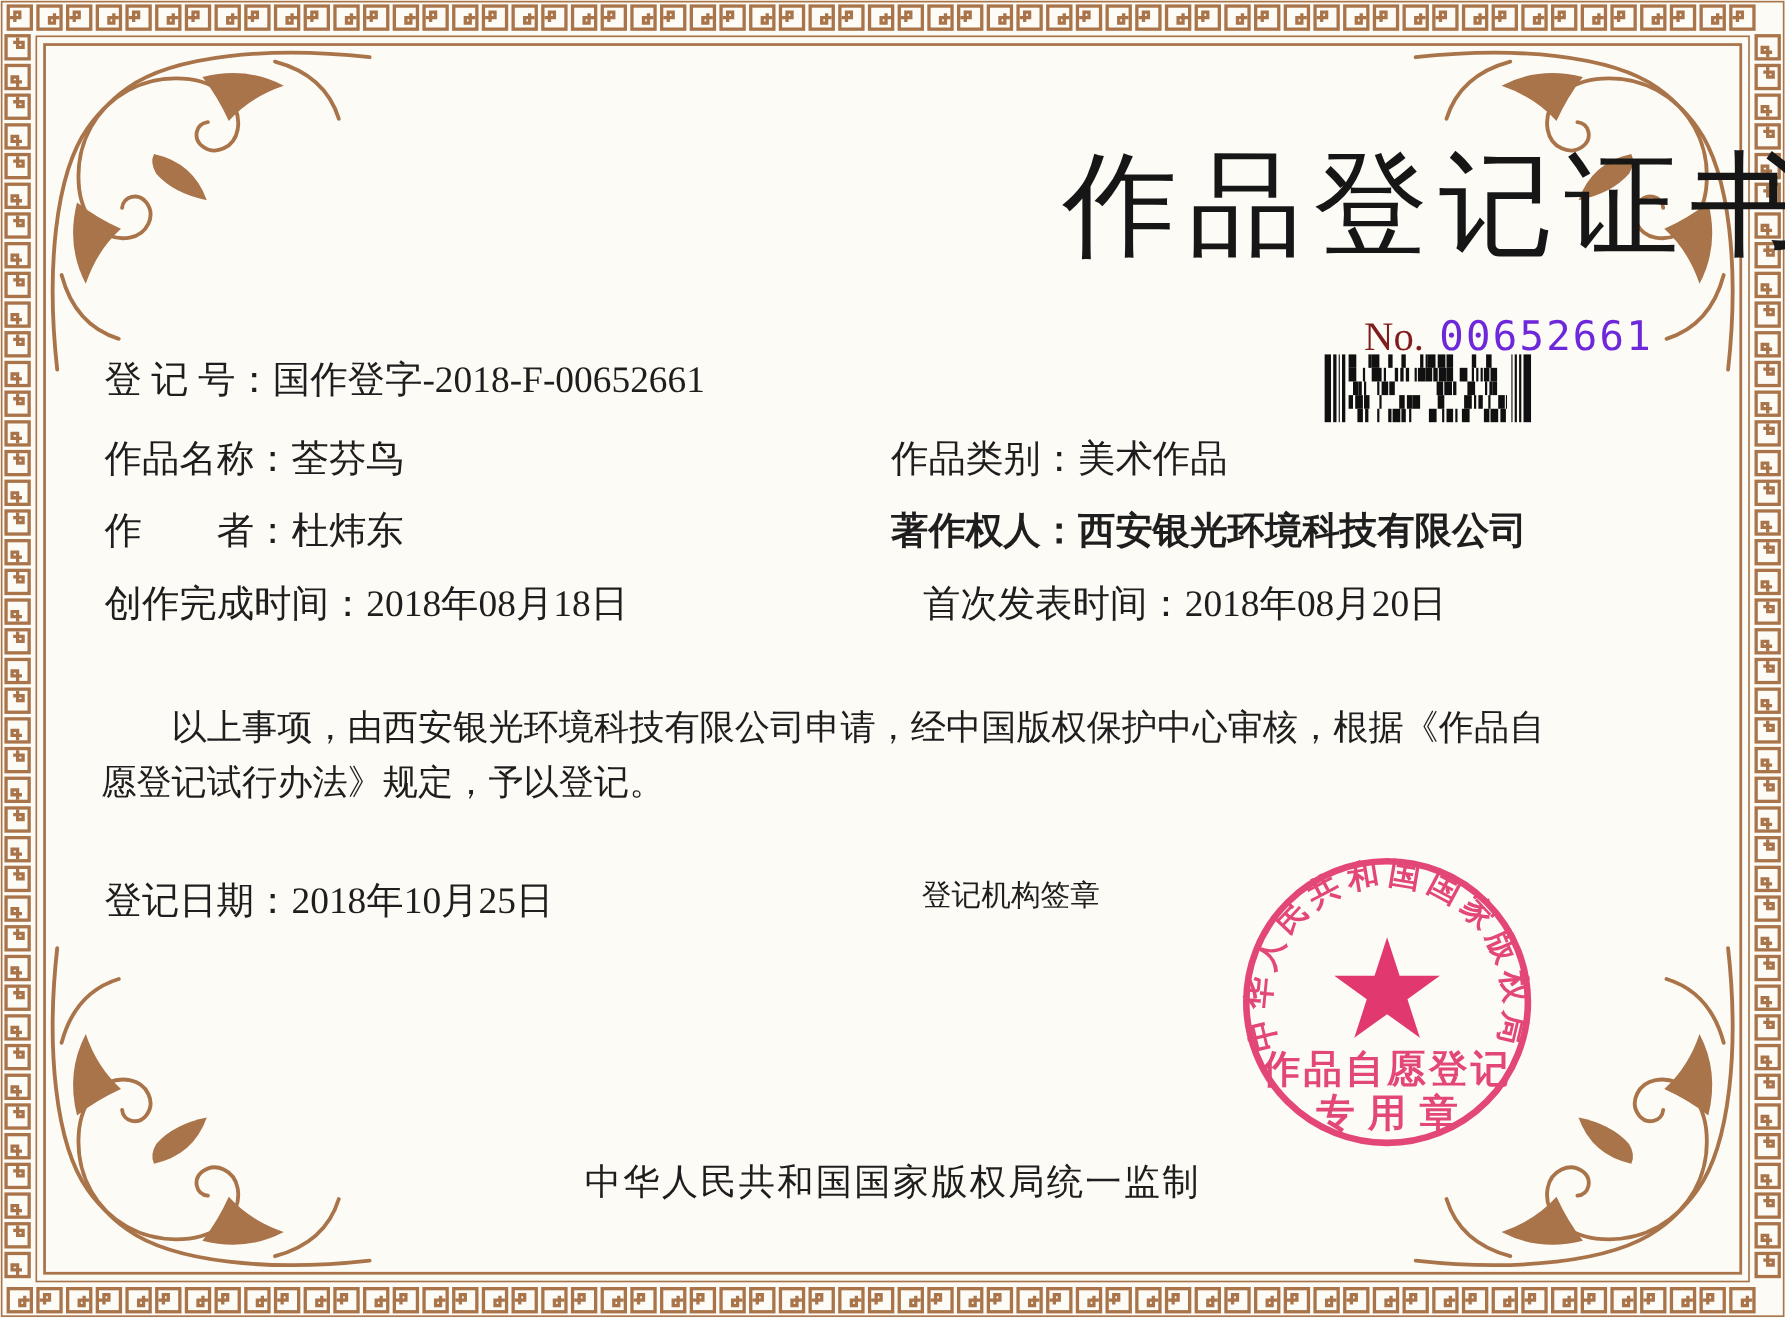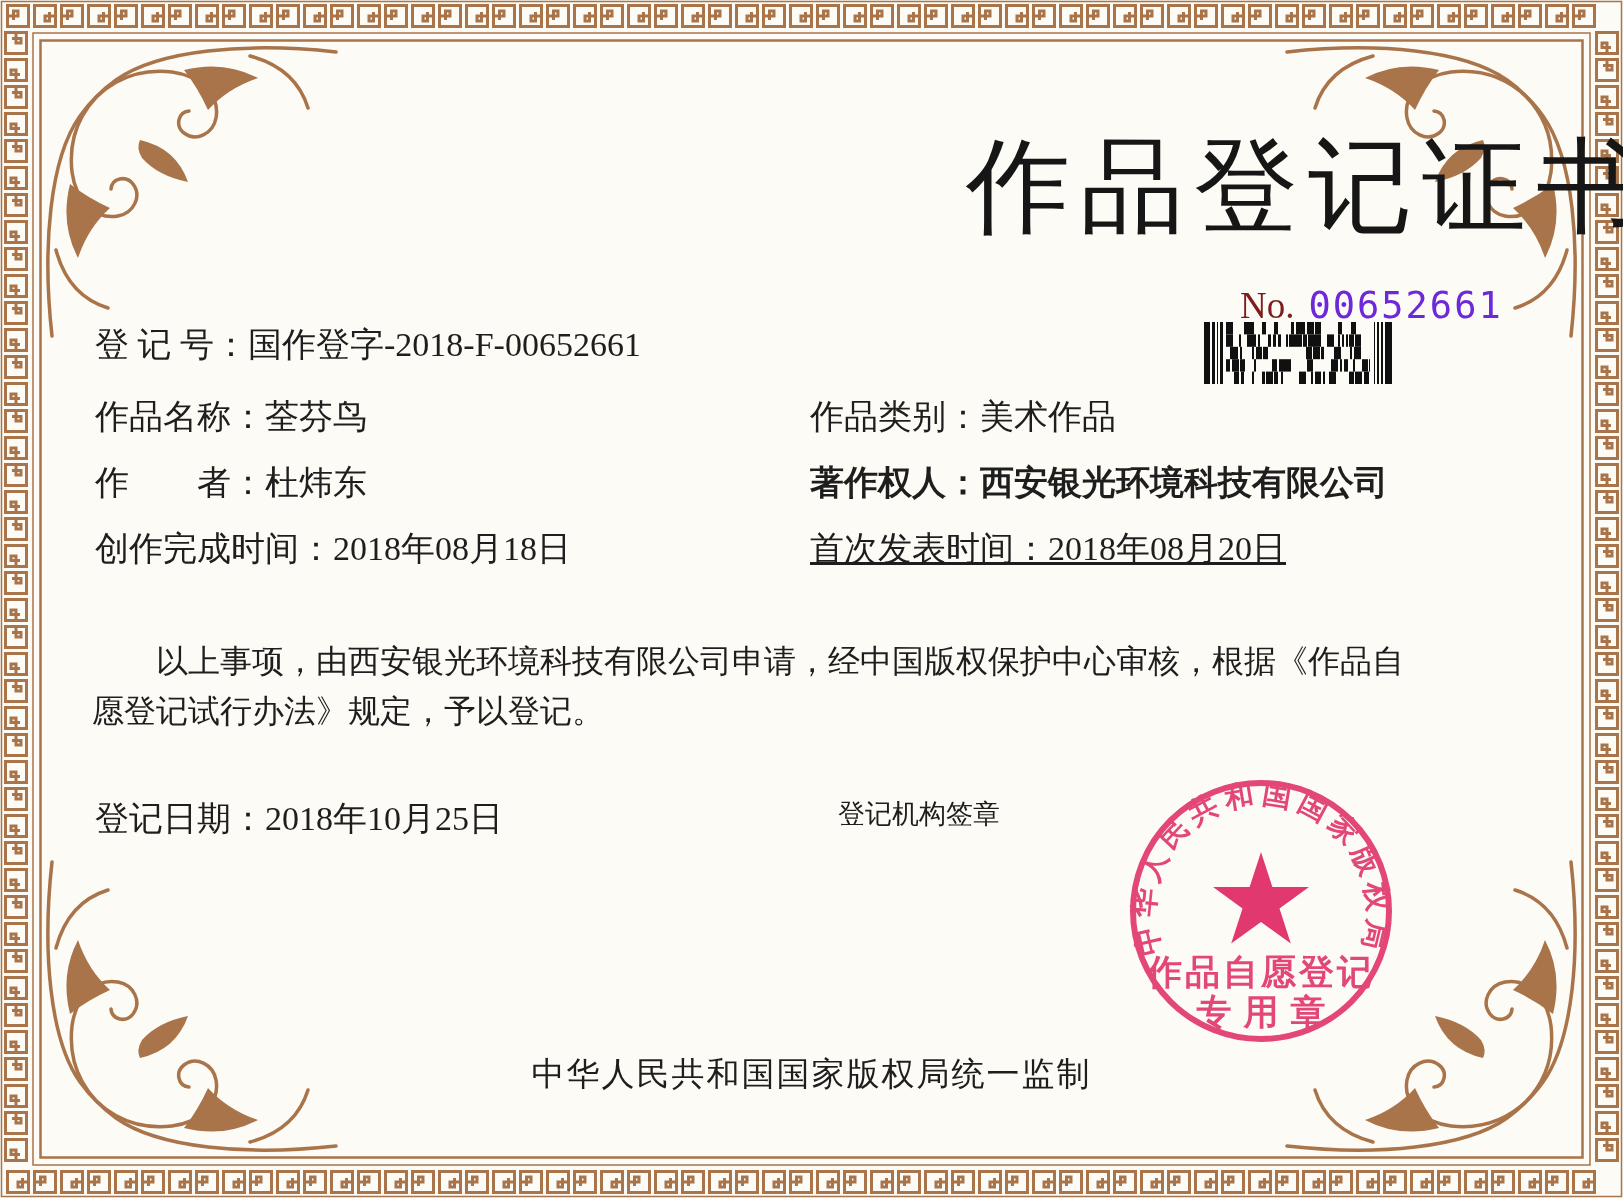--- a/index.html
+++ b/index.html
@@ -32,21 +32,21 @@
     font-family:"DejaVu Sans Mono","Liberation Mono",monospace;
     font-size:37px;letter-spacing:2px;color:#6d28d9;
   }
   .barcode{position:absolute;left:1204px;top:322px;width:188px;height:62px;}
 
   .field{position:absolute;font-size:34px;white-space:nowrap;text-align:center;}
   .field .lbl,.field .val{display:inline;}
   .regno{left:95px;top:322px;}
   .r2l{left:95px;top:394px;}  .r2r{left:810px;top:394px;}
   .r3l{left:95px;top:460px;}  .r3r{left:810px;top:460px;font-weight:bold;}
-  .r4l{left:95px;top:526px;}  .r4r{left:810px;top:526px;text-decoration:underline;}
+  .r4l{left:95px;top:526px;}  .r4r{left:839px;top:526px;}
 
   .statement{
     position:absolute;left:92px;top:636px;width:1312px;
     font-size:32px;line-height:50px;text-indent:2em;
     text-align:justify;margin:0;
   }
   .datefield{left:95px;top:796px;}
   .signlabel{position:absolute;left:838px;top:796px;font-size:27px;}
   .footer{
     position:absolute;left:0;top:1036px;width:100%;

